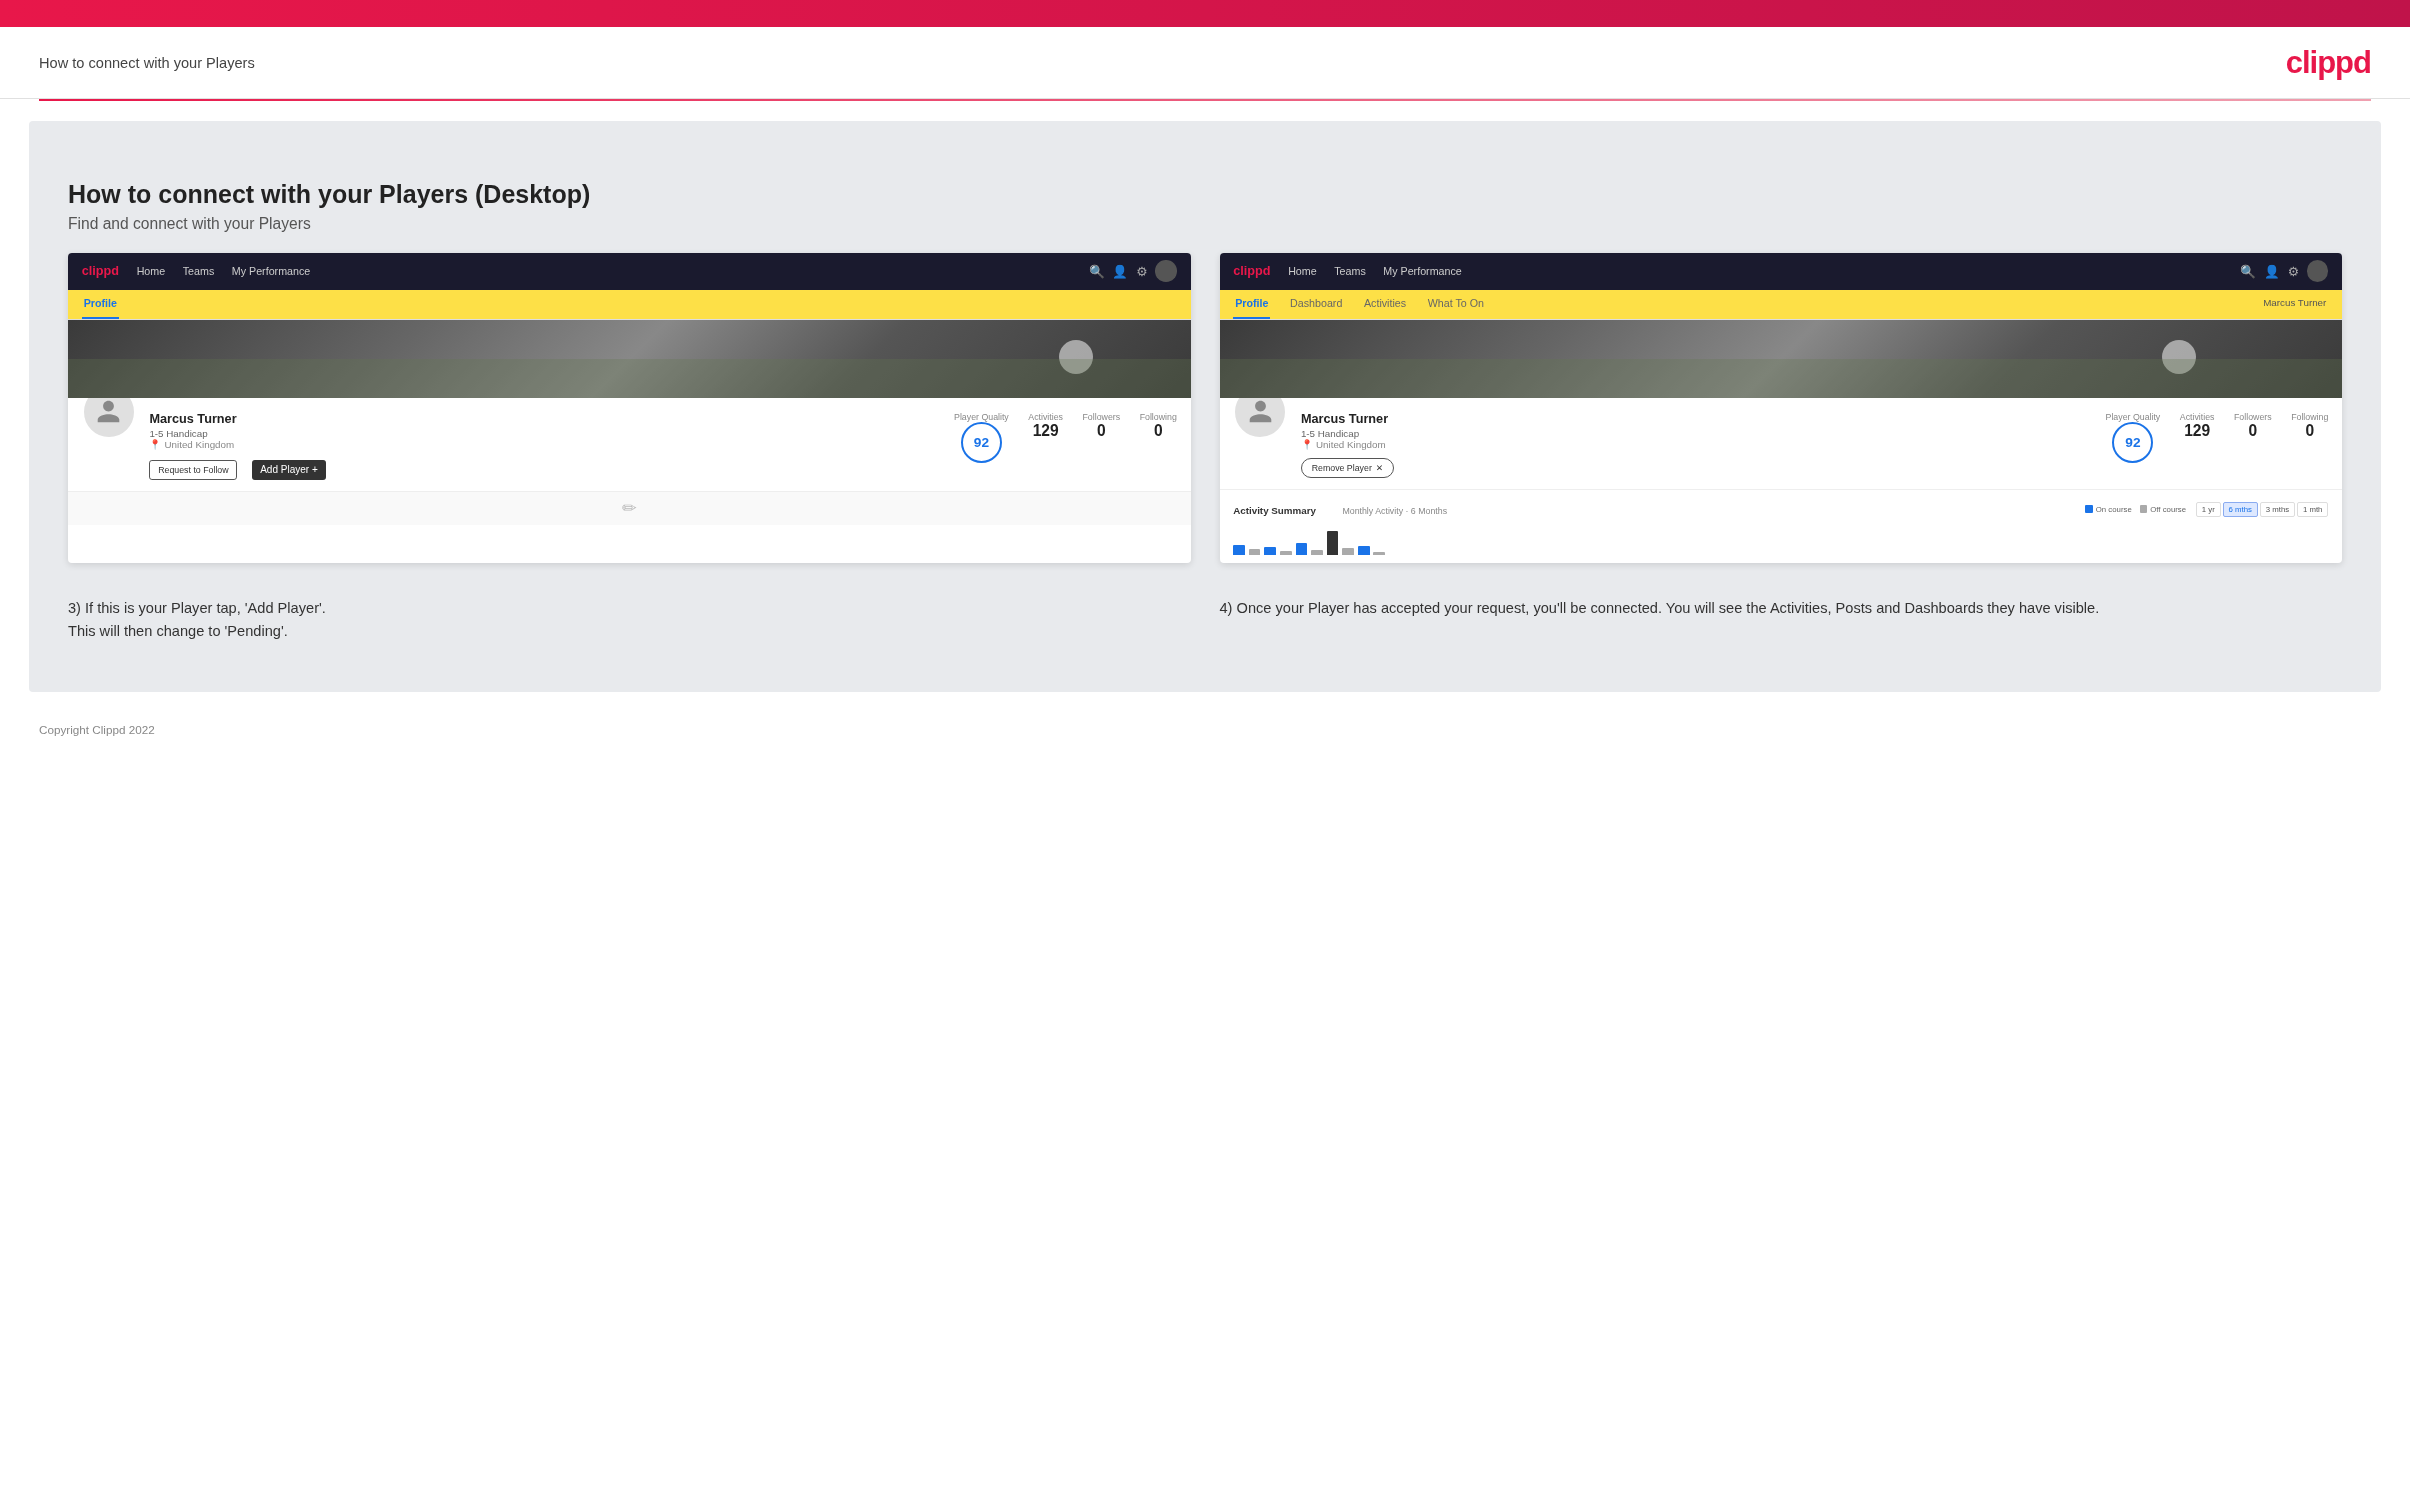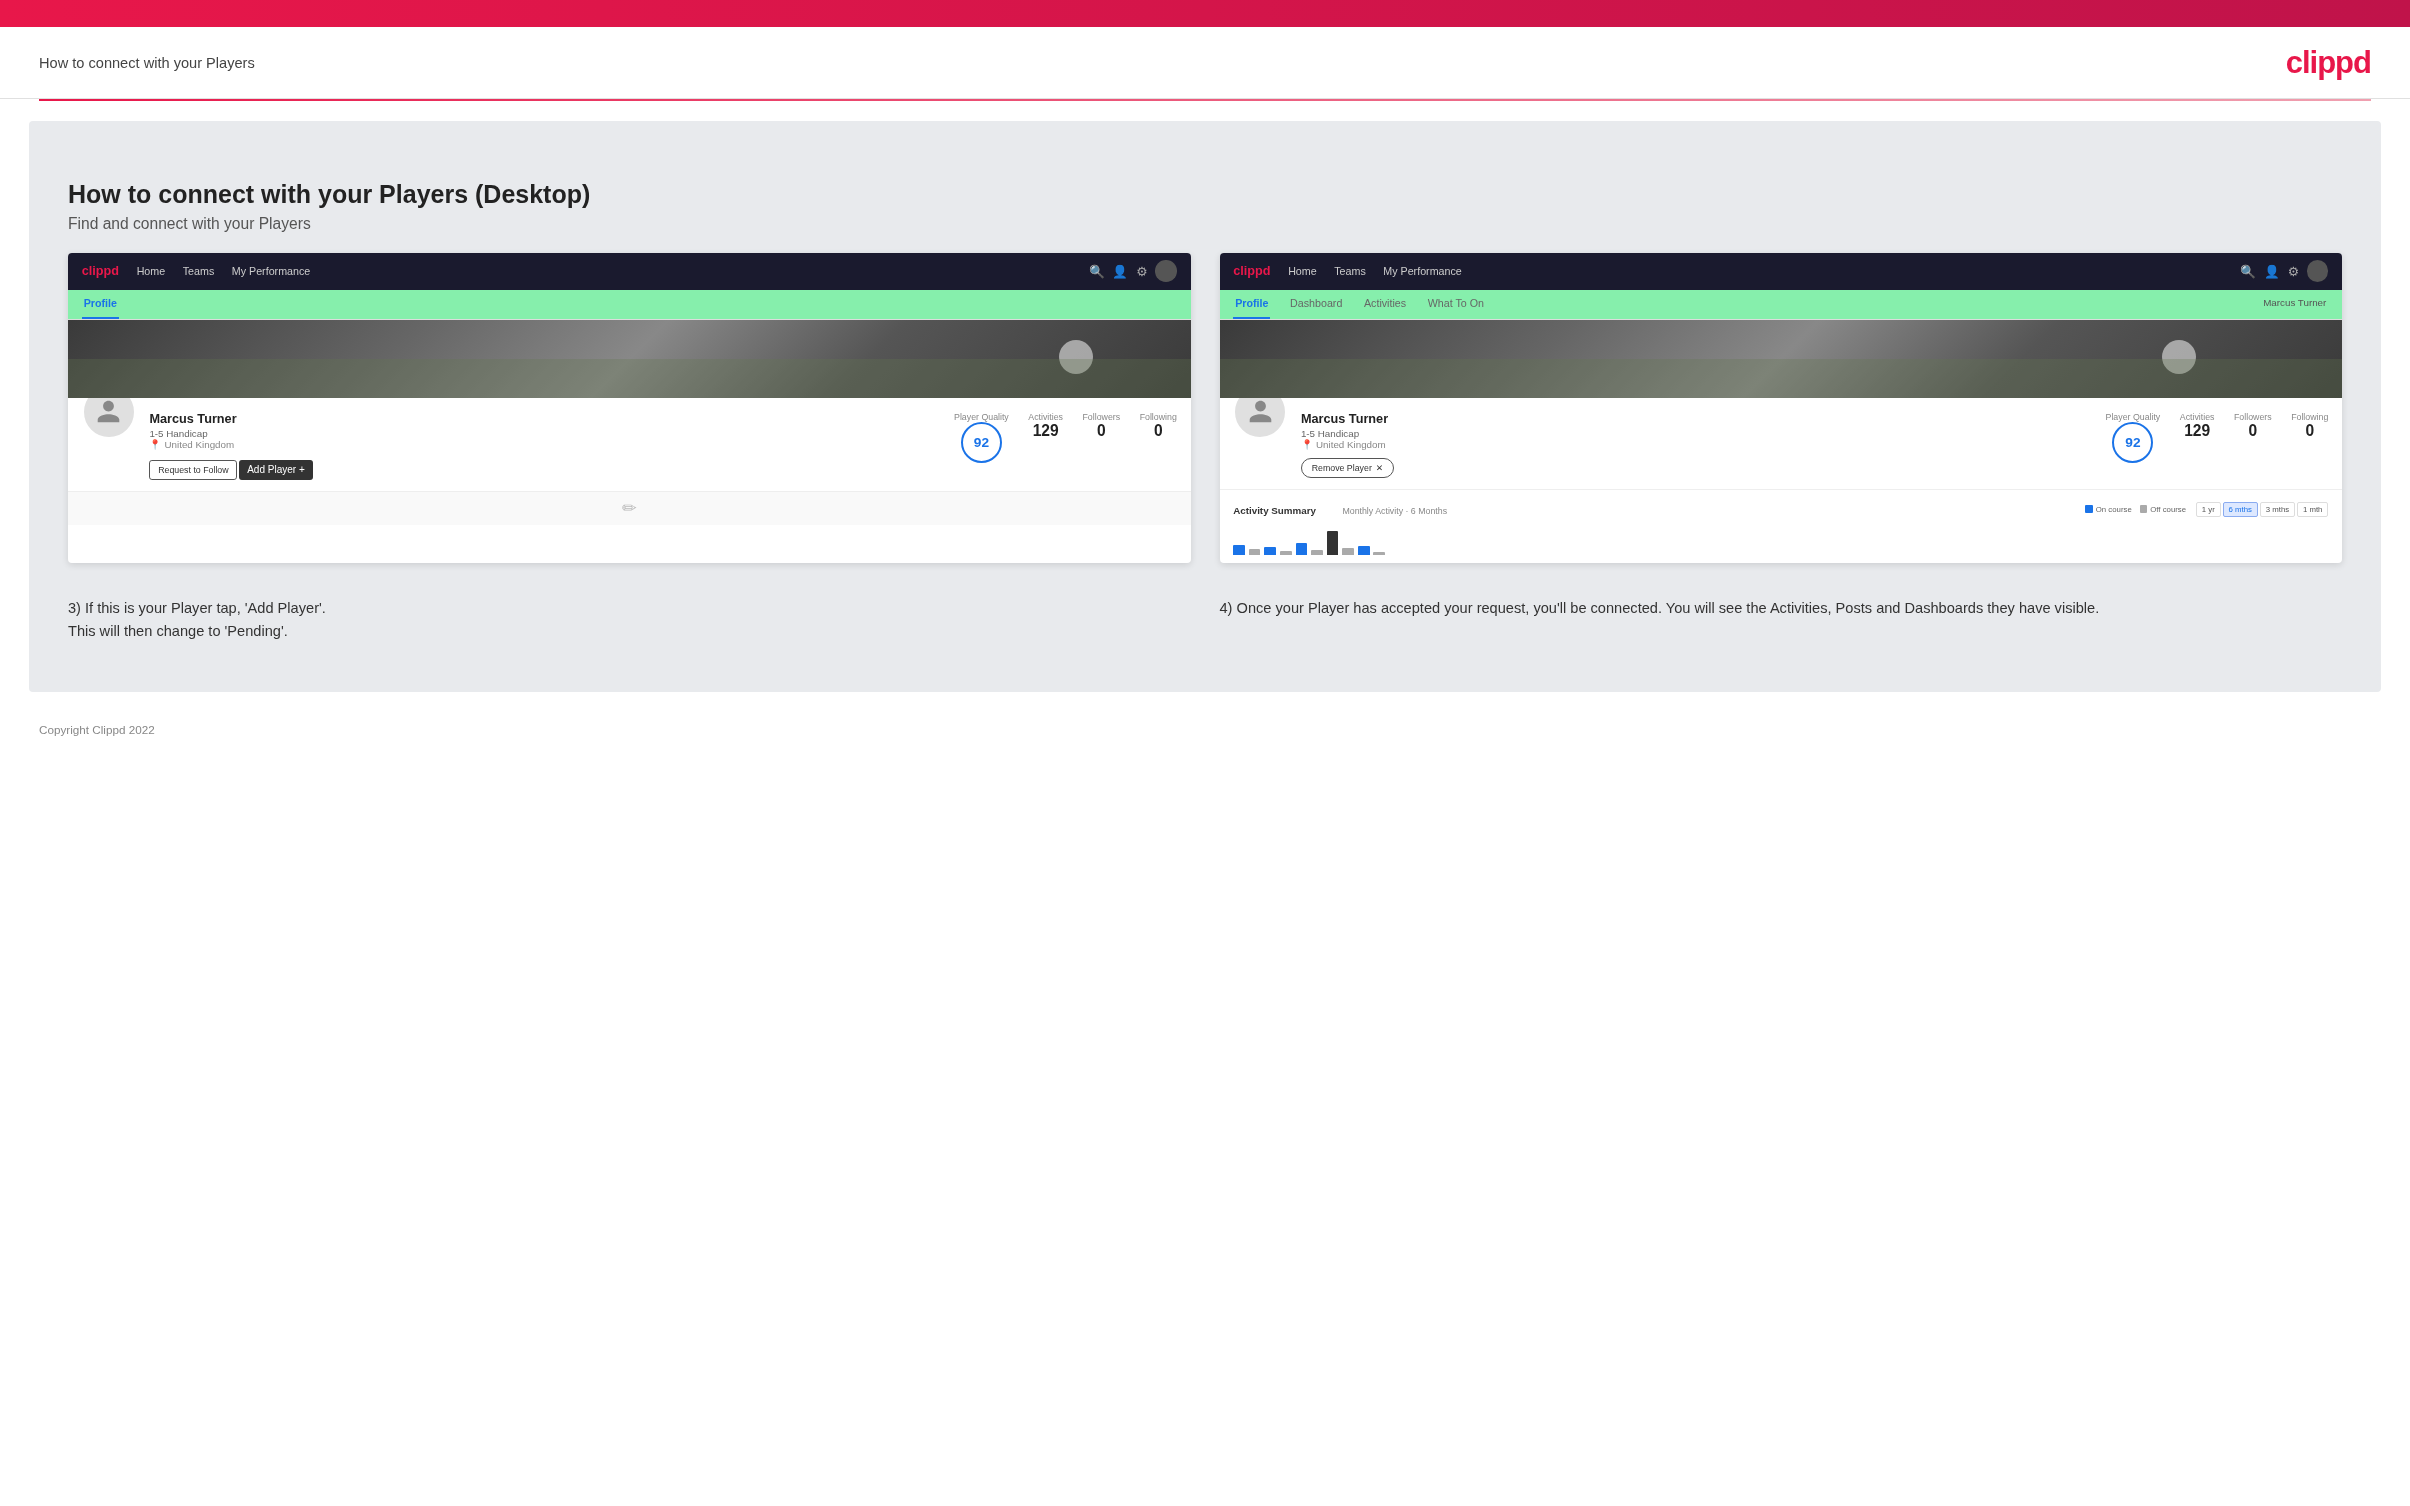--- a/index.html
+++ b/index.html
@@ -110,21 +110,21 @@
     }
     .mock-nav-avatar {
       width: 21.5px;
       height: 21.5px;
       background: #555;
       border-radius: 50%;
     }
 
     
     .mock-tabs {
-      background: #86efac;
+      background: #fde047;
       border-bottom: 1px solid #ddd;
       padding: 0 13.7px;
       display: flex;
       gap: 17.6px;
     }
     .mock-tab {
       font-size: 10.7px;
       color: #666;
       padding: 7.8px 2px;
       cursor: pointer;
@@ -255,21 +255,21 @@
       text-align: center;
     }
     .mock-quality-col {
       display: flex;
       flex-direction: column;
       align-items: center;
     }
 
     .mock-buttons {
       display: flex;
-      gap: 2px;
+      gap: 15px;
       margin-top: 9.8px;
     }
     .mock-btn-outline {
       font-size: 8.8px;
       padding: 3.9px 7.8px;
       border: 1px solid #555;
       border-radius: 2.9px;
       background: #fff;
       color: #333;
     }

